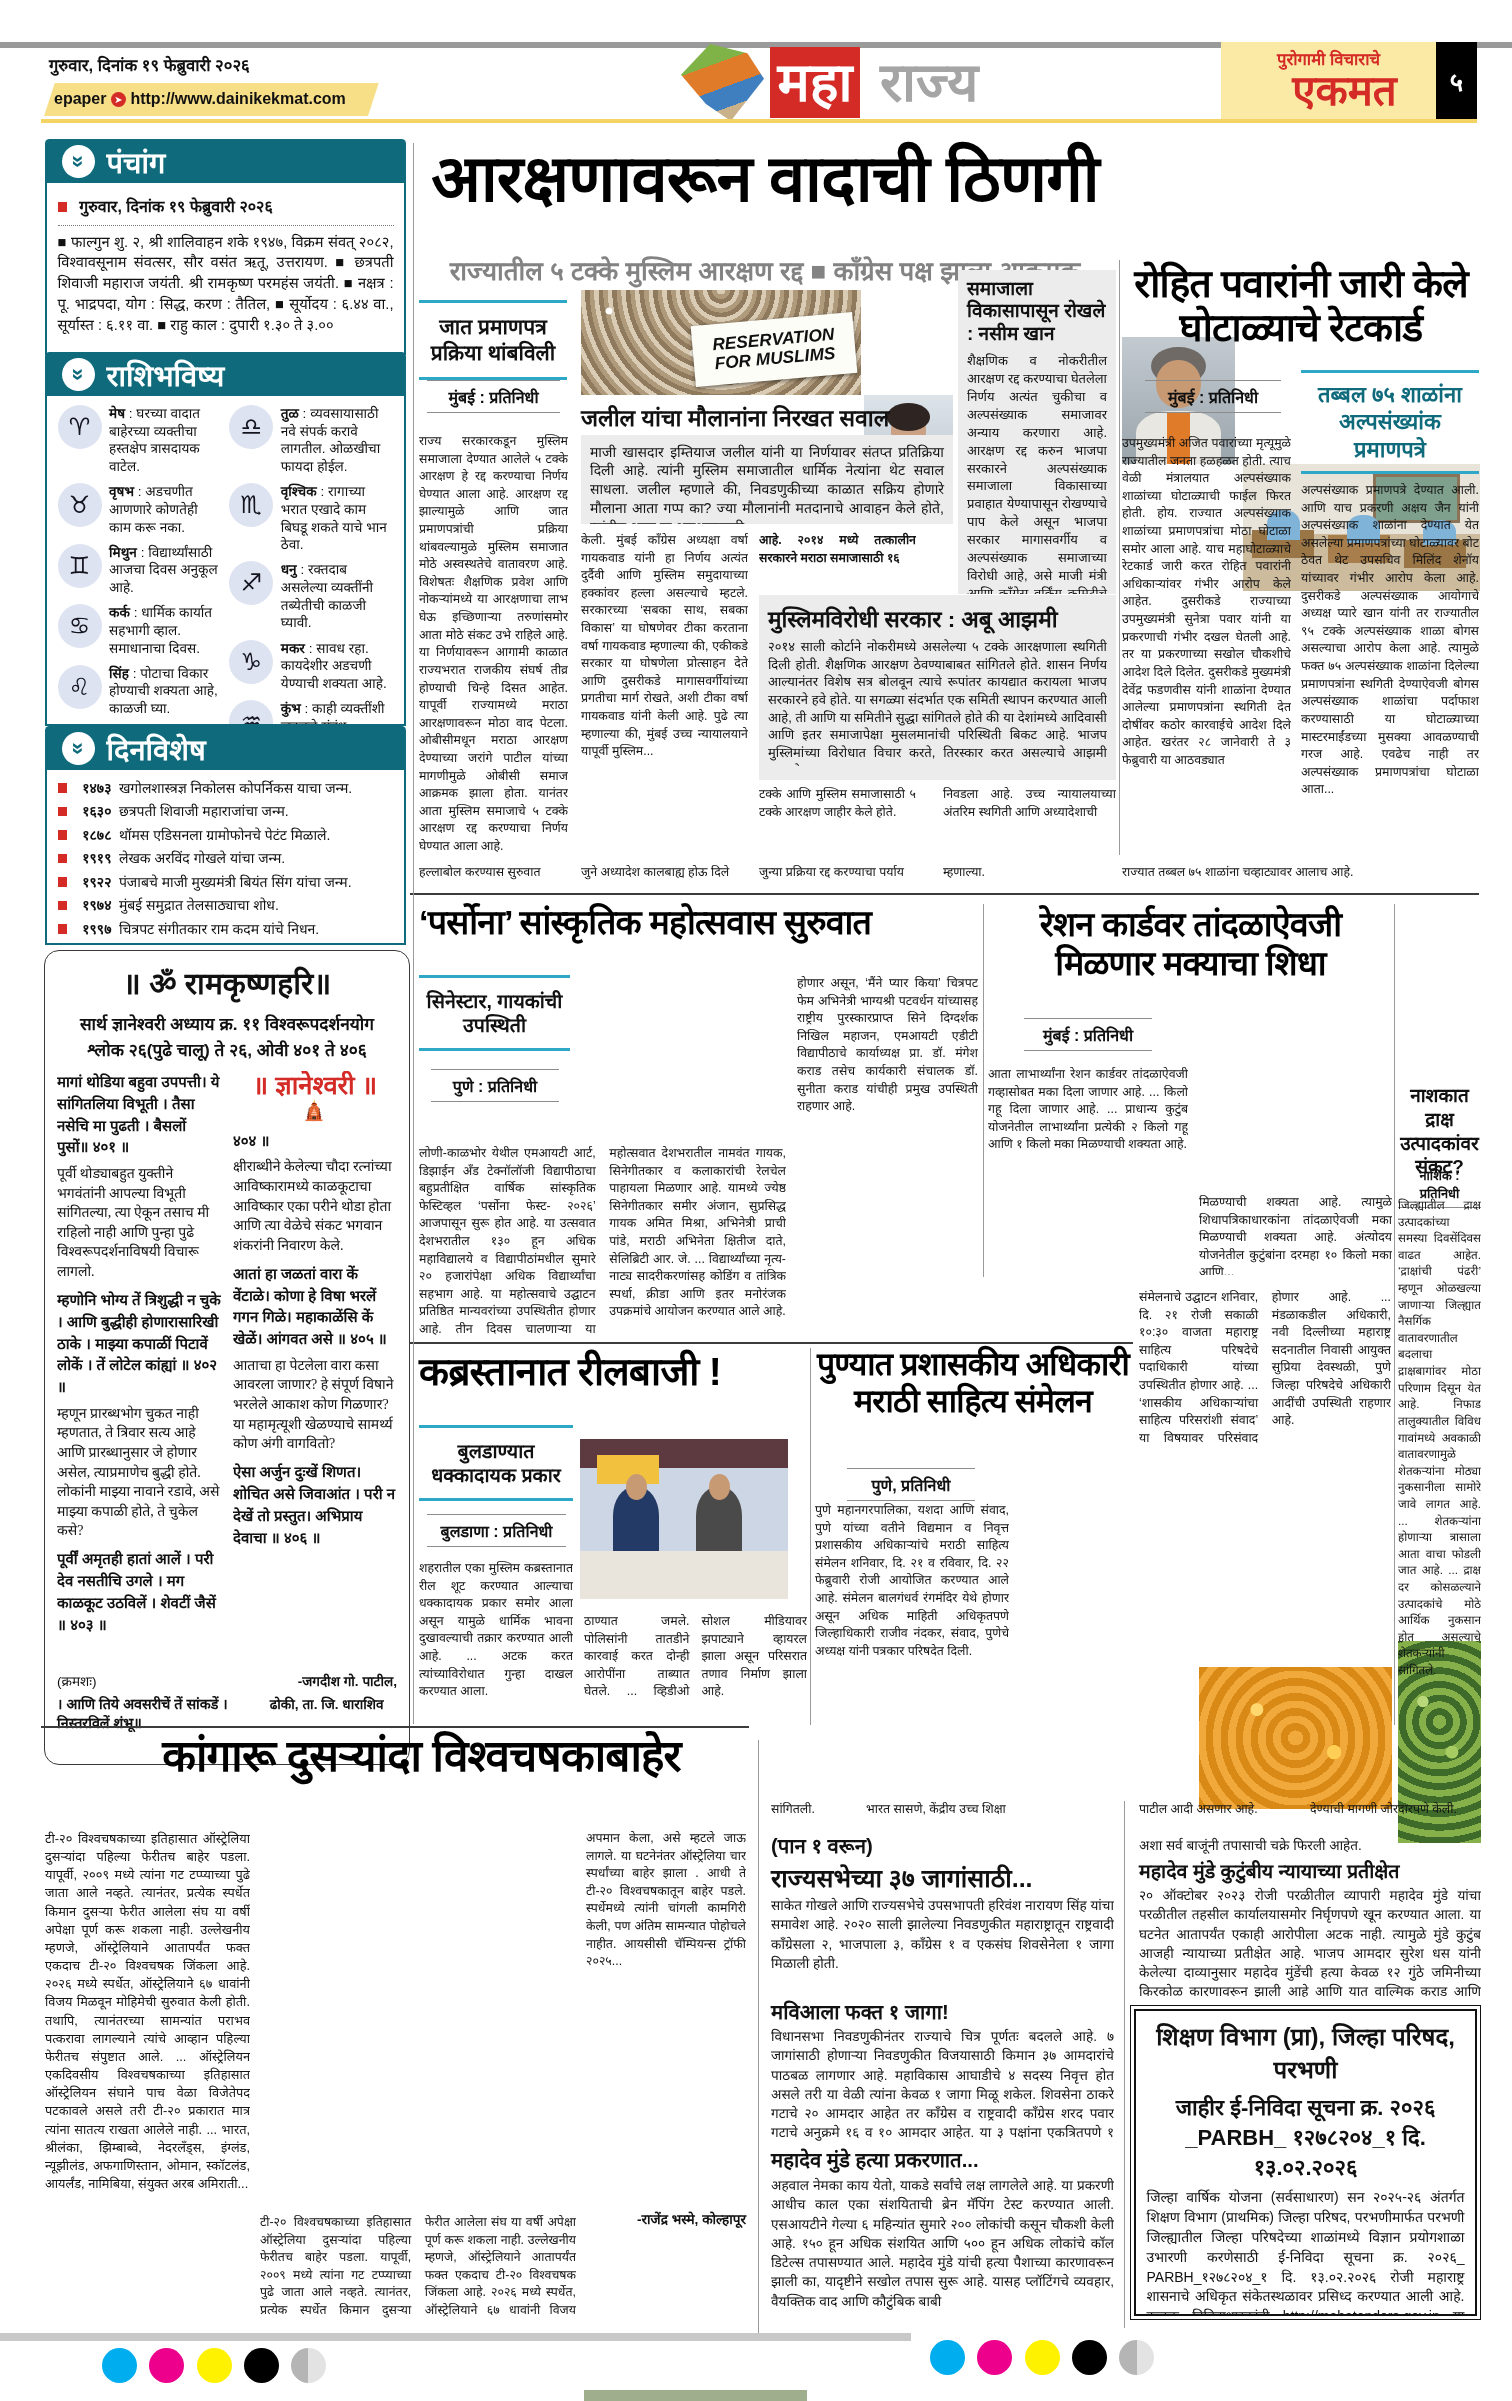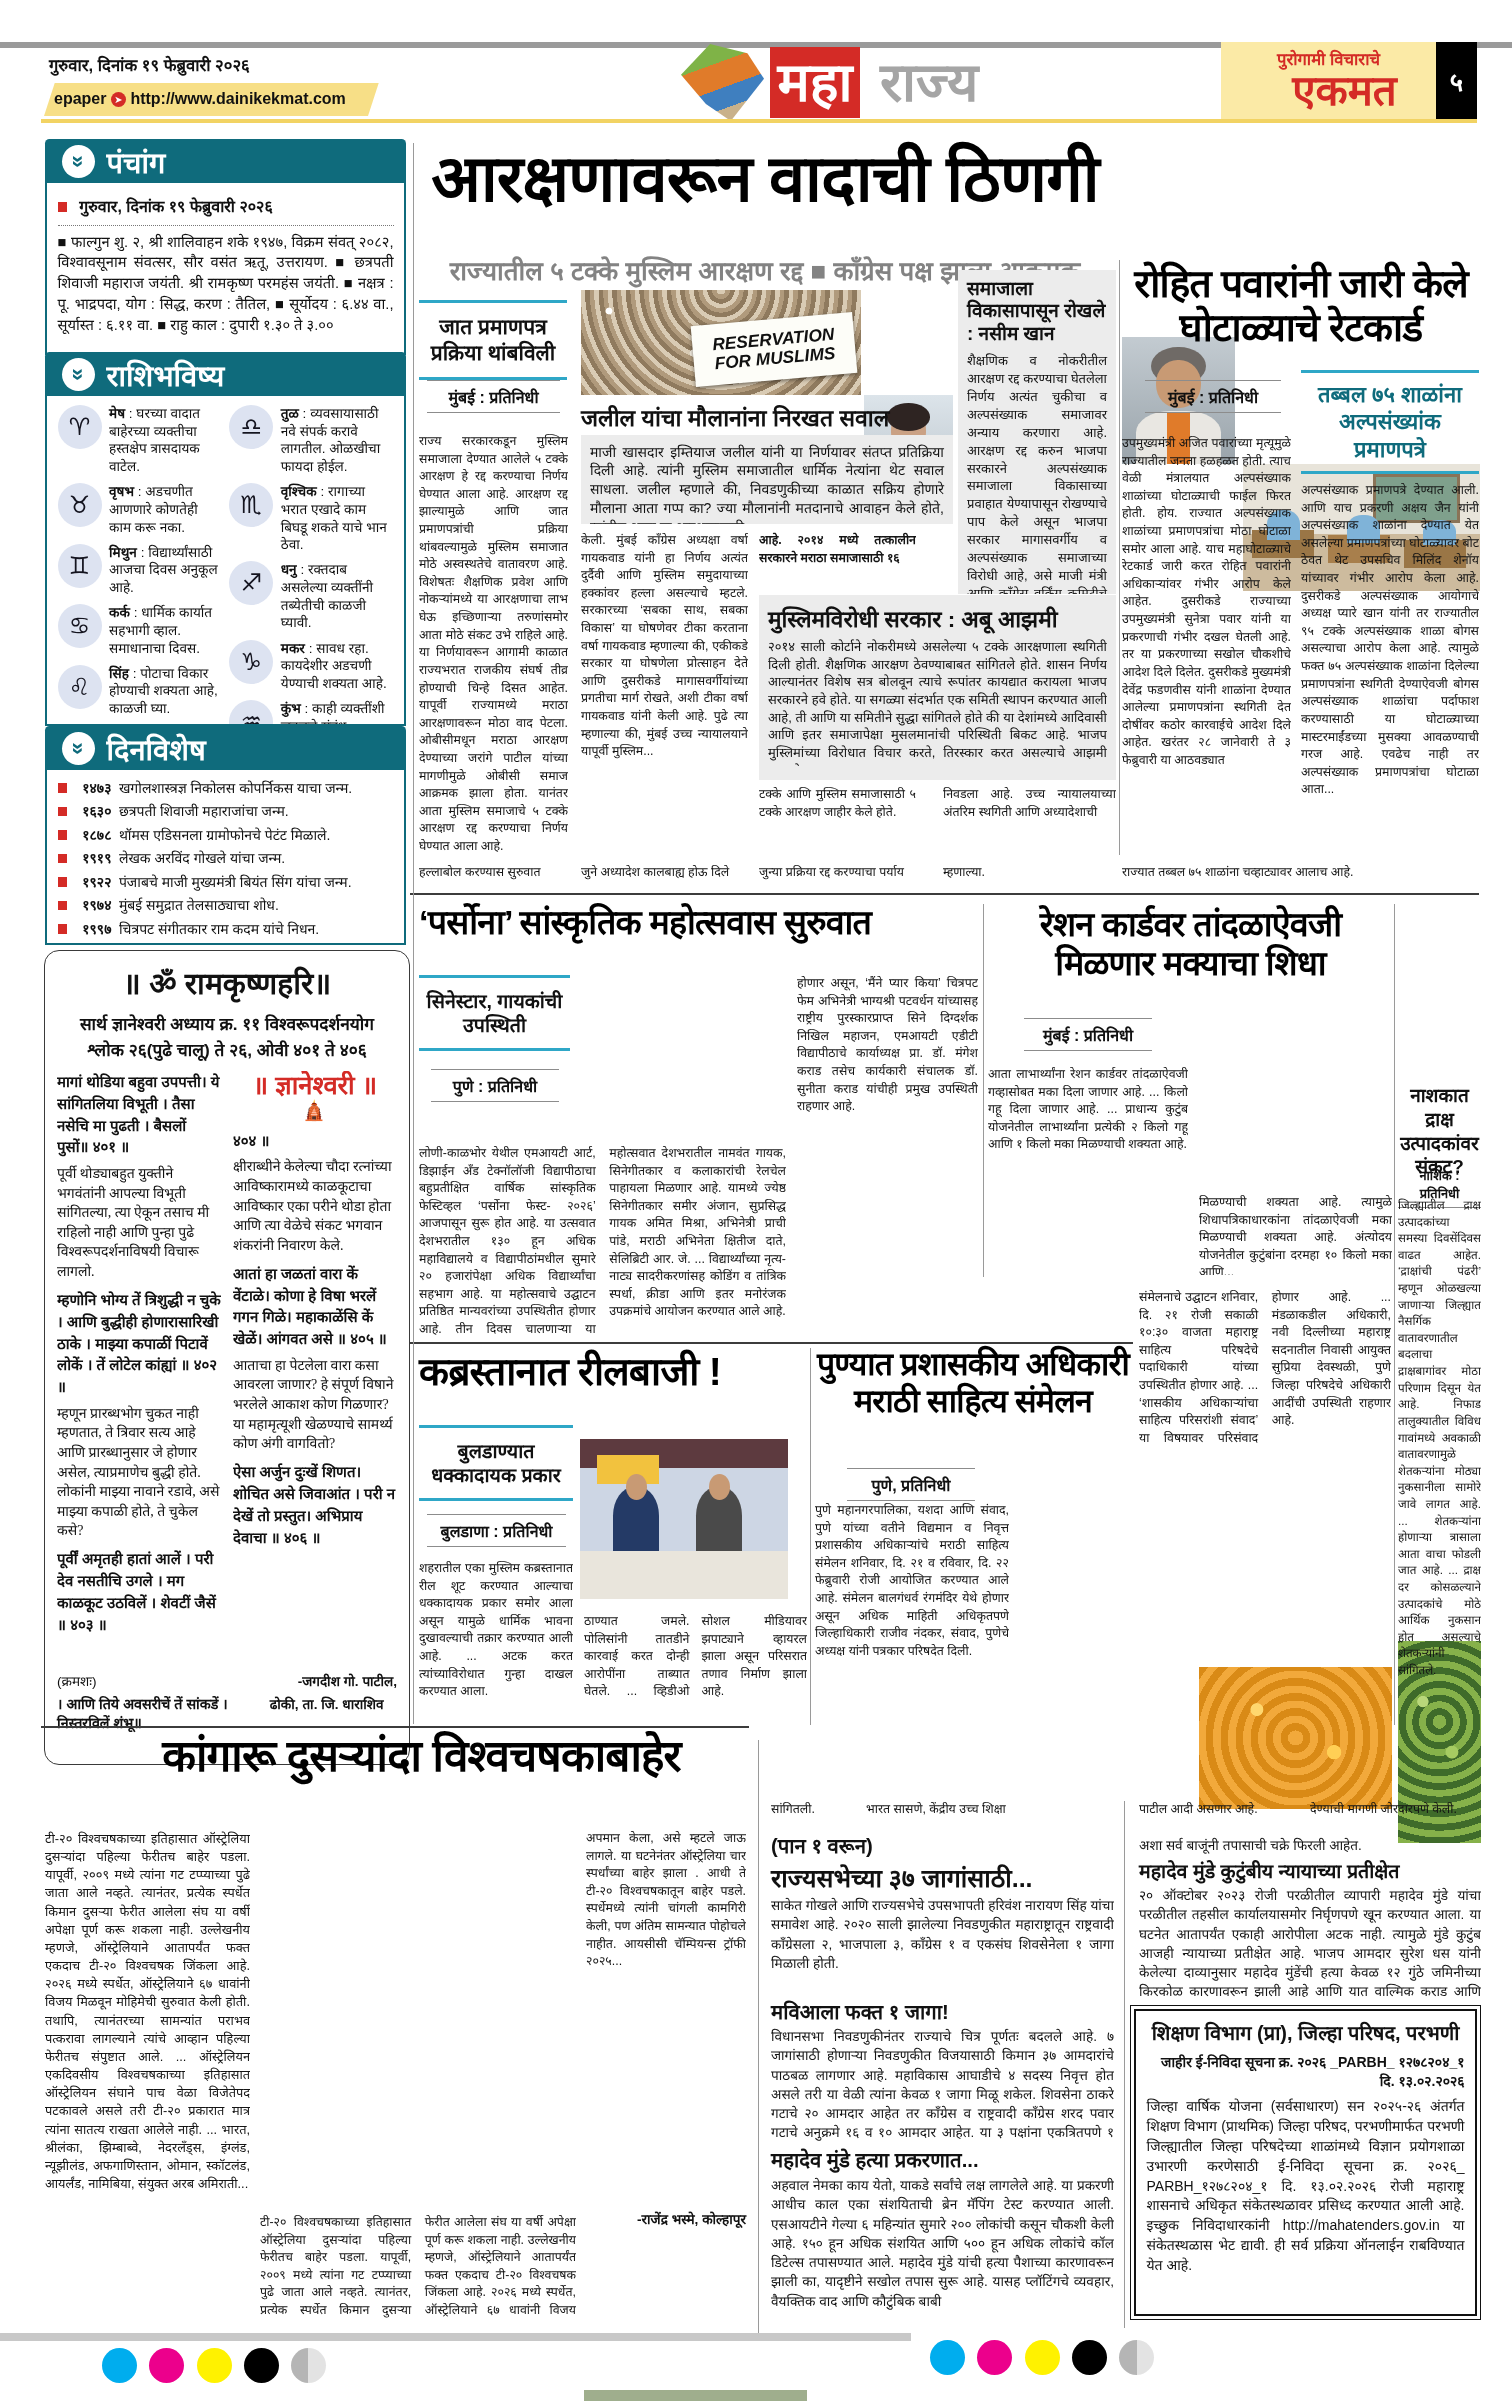--- a/index.html
+++ b/index.html
@@ -346,22 +346,22 @@
   <div class="abs body-txt" style="left:771px;top:2176px;width:343px;height:151px;font-size:13.6px;">अहवाल नेमका काय येतो, याकडे सर्वांचे लक्ष लागलेले आहे. या प्रकरणी आधीच काल एका संशयिताची ब्रेन मॅपिंग टेस्ट करण्यात आली. एसआयटीने गेल्या ६ महिन्यांत सुमारे २०० लोकांची कसून चौकशी केली आहे. १५० हून अधिक संशयित आणि ५०० हून अधिक लोकांचे कॉल डिटेल्स तपासण्यात आले. महादेव मुंडे यांची हत्या पैशाच्या कारणावरून झाली का, यादृष्टीने सखोल तपास सुरू आहे. यासह प्लॉटिंगचे व्यवहार, वैयक्तिक वाद आणि कौटुंबिक बाबी</div>
 
   <div class="abs body-txt" style="left:1139px;top:1801px;width:158px;height:21px;">पाटील आदी असणार आहे.</div>
   <div class="abs body-txt" style="left:1310px;top:1801px;width:170px;height:21px;">देण्याची मागणी जोरदारपणे केली.</div>
   <div class="abs body-txt" style="left:1139px;top:1836px;width:342px;height:19.6px;font-size:13.6px;">अशा सर्व बाजूंनी तपासाची चक्रे फिरली आहेत.</div>
   <div class="abs" style="left:1139px;top:1857px;font-weight:800;font-size:19.6px;">महादेव मुंडे कुटुंबीय न्यायाच्या प्रतीक्षेत</div>
   <div class="abs body-txt" style="left:1139px;top:1886px;width:342px;height:111px;font-size:13.6px;">२० ऑक्टोबर २०२३ रोजी  परळीतील व्यापारी महादेव मुंडे यांचा परळीतील तहसील कार्यालयासमोर निर्घृणपणे खून करण्यात आला. या घटनेत आतापर्यंत एकाही आरोपीला अटक नाही. त्यामुळे मुंडे कुटुंब आजही न्यायाच्या प्रतीक्षेत आहे. भाजप आमदार सुरेश ध‌स यांनी केलेल्या दाव्यानुसार महादेव मुंडेंची हत्या केवळ १२ गुंठे जमिनीच्या किरकोळ कारणावरून झाली आहे आणि यात वाल्मिक कराड आणि त्याच्या मुलाचा हात असल्याचा आरोप आहे.</div>
 
   <div class="abs" style="left:1130px;top:2005px;width:351px;height:315px;border:1.5px solid #111;padding:3px;box-sizing:border-box;">
     <div style="border:2.3px solid #111;width:100%;height:100%;box-sizing:border-box;padding:7.5px 10.5px;overflow:hidden;">
-      <div style="font-weight:800;font-size:20px;text-align:center;">शिक्षण विभाग (प्रा), जिल्हा परिषद, परभणी</div>
-      <div style="font-weight:800;font-size:14px;text-align:right;margin-top:6px;">जाहीर ई-निविदा सूचना क्र. २०२६ _PARBH_ १२७८२०४_१  दि. १३.०२.२०२६</div>
+      <div style="font-weight:800;font-size:24px;text-align:center;">शिक्षण विभाग (प्रा), जिल्हा परिषद, परभणी</div>
+      <div style="font-weight:800;font-size:22px;text-align:center;margin-top:6px;">जाहीर ई-निविदा सूचना क्र. २०२६ _PARBH_ १२७८२०४_१  दि. १३.०२.२०२६</div>
       <div style="font-size:14px;line-height:1.42;text-align:justify;margin-top:7.5px;">जिल्हा वार्षिक योजना (सर्वसाधारण) सन २०२५-२६ अंतर्गत शिक्षण विभाग (प्राथमिक) जिल्हा परिषद, परभणीमार्फत परभणी जिल्ह्यातील जिल्हा परिषदेच्या शाळांमध्ये विज्ञान प्रयोगशाळा उभारणी करणेसाठी ई-निविदा सूचना क्र. २०२६_ PARBH_१२७८२०४_१ दि. १३.०२.२०२६ रोजी महाराष्ट्र शासनाचे अधिकृत संकेतस्थळावर प्रसिध्द करण्यात आली आहे. इच्छुक निविदाधारकांनी http://mahatenders.gov.in या संकेतस्थळास भेट द्यावी. ही सर्व प्रक्रिया ऑनलाईन राबविण्यात येत आहे.</div>
 
     </div>
   </div>
 
   <div class="abs vrule" style="left:413px;top:143px;height:1581px;"></div>
   <div class="abs vrule" style="left:1119px;top:260px;height:595px;"></div>
   <div class="abs vrule" style="left:983px;top:904px;height:373px;"></div>
   <div class="abs vrule" style="left:1394px;top:904px;height:821px;"></div>
   <div class="abs vrule" style="left:810px;top:1348px;height:377px;"></div>

